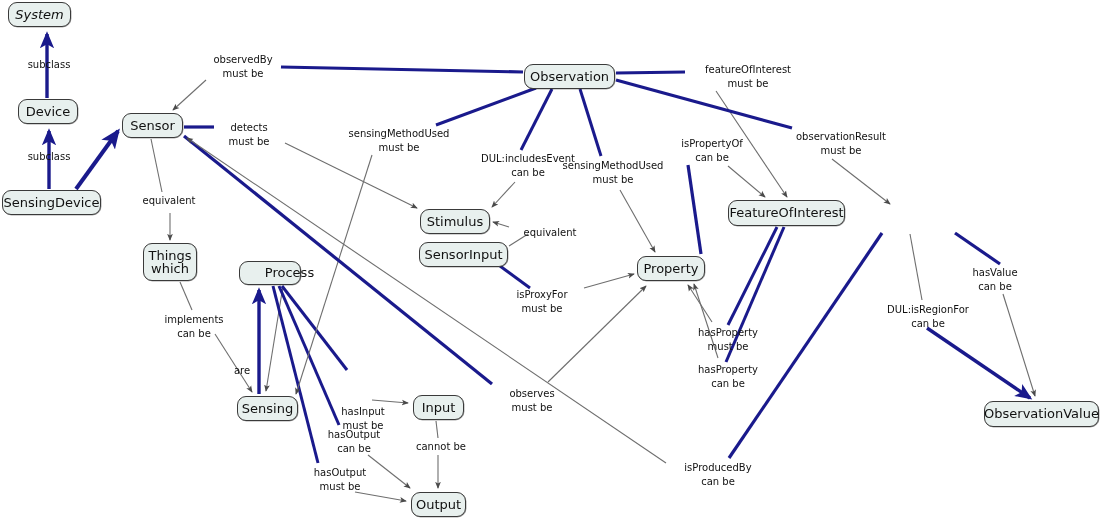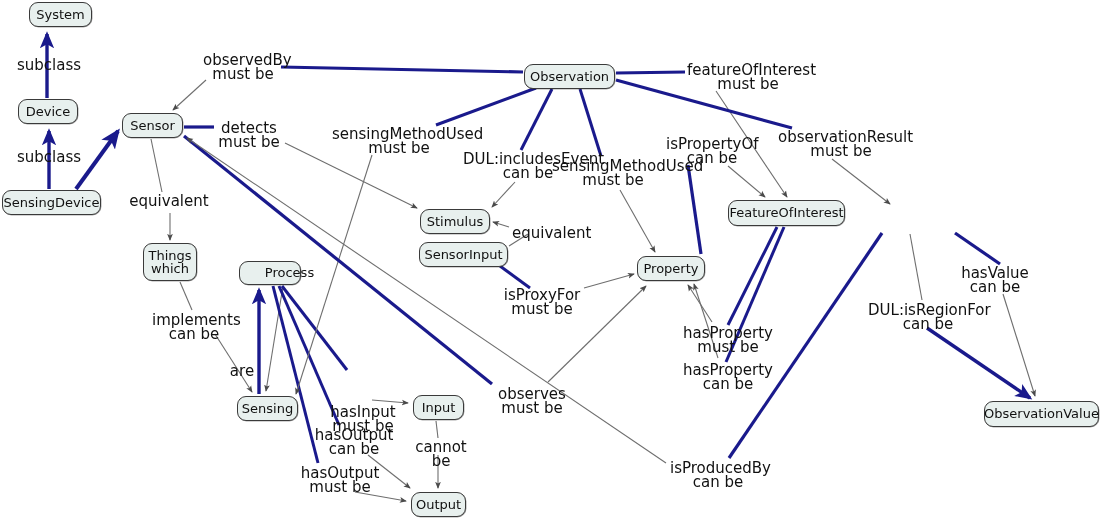--- a/index.html
+++ b/index.html
@@ -20,21 +20,21 @@
     align-items:center;
     justify-content:center;
     text-align:center;
     white-space:pre-line;
     box-shadow:0.5px 0.5px 0 rgba(0,0,0,0.35);
   }
   .elabel{
     position:absolute;
     color:#111111;
     font-family:"DejaVu Sans", sans-serif;
-    font-size:15px;
+    font-size:10px;
     line-height:14px;
     text-align:center;
     white-space:pre-line;
     background:transparent;
     pointer-events:none;
   }
 </style>
 </head>
 <body>
 
@@ -169,21 +169,21 @@
       <line x1="922" y1="300" x2="910" y2="234" stroke="#6e6e6e" stroke-width="1.1"></line>
       <line x1="927" y1="328" x2="1030" y2="398" stroke="#1a1a8c" stroke-width="3.4" marker-end="url(#ahBlue)"></line>
     </g>
 
     <g>
       <line x1="955" y1="233" x2="1000" y2="264" stroke="#1a1a8c" stroke-width="3.2"></line>
       <line x1="1003" y1="294" x2="1035" y2="396" stroke="#6e6e6e" stroke-width="1.1" marker-end="url(#ahGray)"></line>
     </g>
   </svg>
 
-  <div class="node" style="left:29px;top:2px;width:63px;height:25px;">System</div>
+  <div class="node" style="left:8px;top:2px;width:63px;height:25px;font-style:italic;">System</div>
   <div class="node" style="left:18px;top:99px;width:60px;height:25px;">Device</div>
   <div class="node" style="left:2px;top:190px;width:99px;height:25px;">SensingDevice</div>
   <div class="node" style="left:122px;top:113px;width:61px;height:25px;">Sensor</div>
   <div class="node" style="left:143px;top:243px;width:54px;height:38px;">Things
 which</div>
   <div class="node" style="left:239px;top:261px;width:62px;height:24px;padding-left:39px;">Process</div>
   <div class="node" style="left:237px;top:396px;width:61px;height:25px;">Sensing</div>
   <div class="node" style="left:413px;top:395px;width:51px;height:25px;">Input</div>
   <div class="node" style="left:411px;top:492px;width:55px;height:25px;">Output</div>
   <div class="node" style="left:420px;top:209px;width:70px;height:25px;">Stimulus</div>

